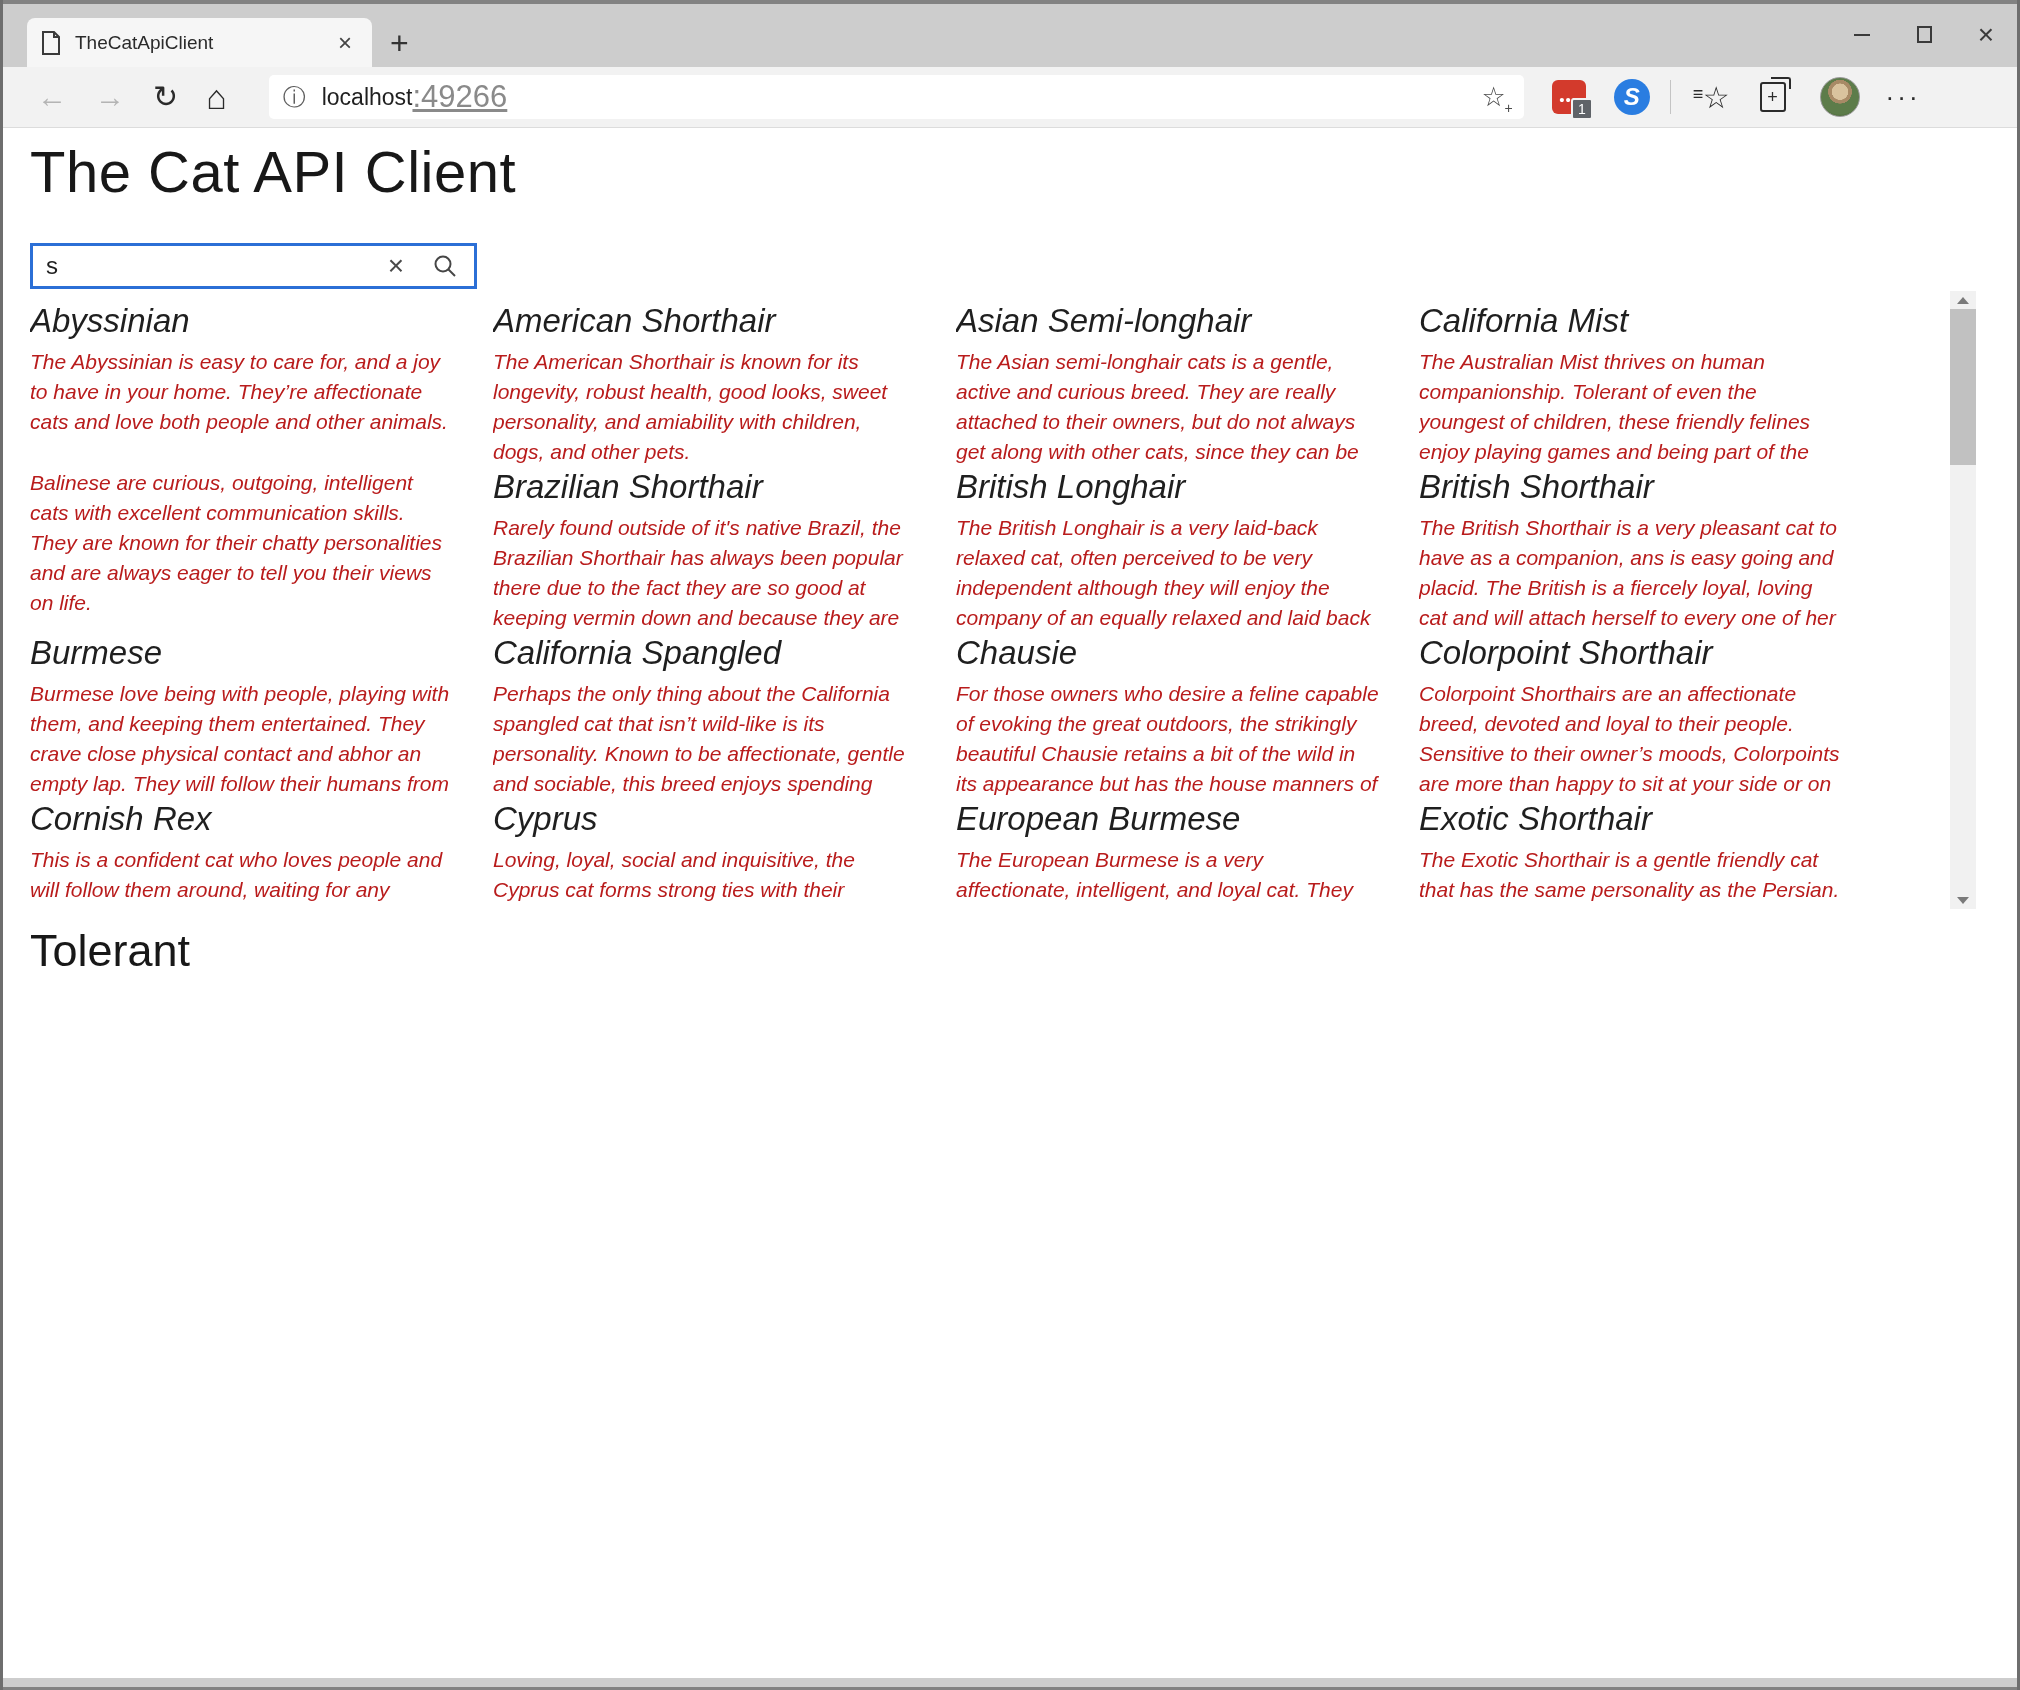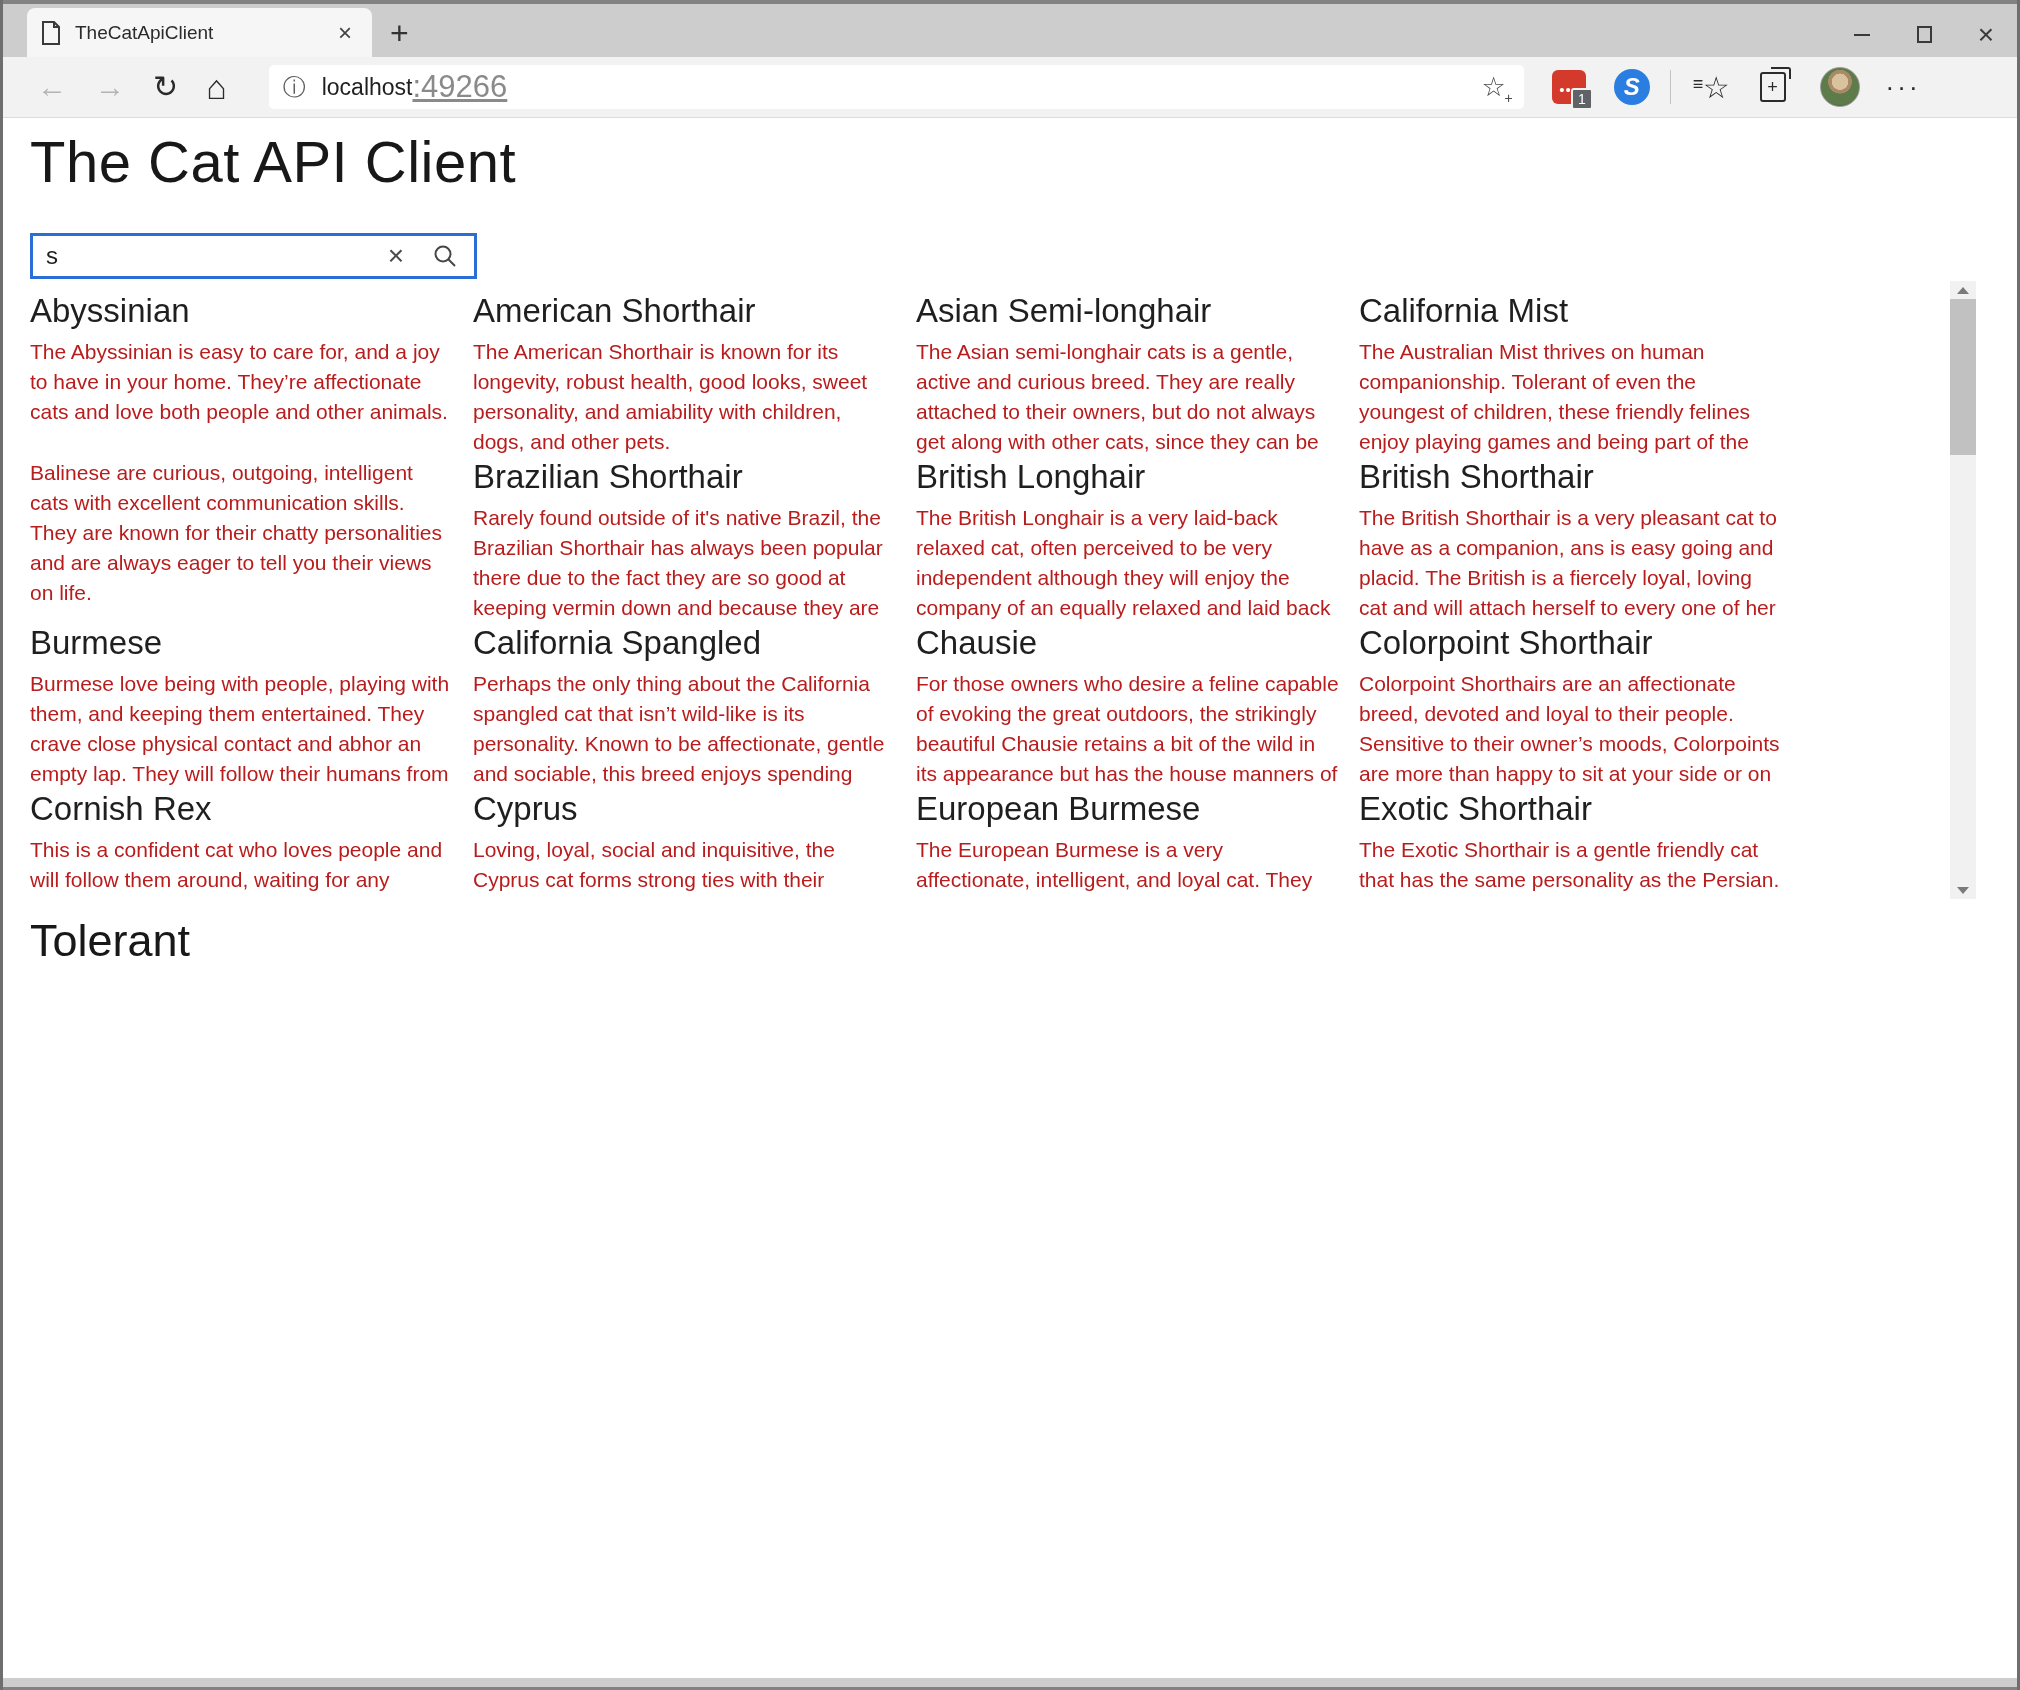--- a/index.html
+++ b/index.html
@@ -5,21 +5,21 @@
   * { box-sizing: border-box; margin: 0; padding: 0; }
   html, body { margin: 0; padding: 0; background: #fff; }
   body { font-family: "Liberation Sans", sans-serif; }
   .window {
     position: relative; width: 2020px; height: 1690px; overflow: hidden;
     border-left: 3px solid #6e6e6e; border-right: 3px solid #6e6e6e;
     background: #fff;
   }
   
   .titlebar {
-    height: 57px; background: #cdcdcd; border-top: 4px solid #828282;
+    height: 67px; background: #cdcdcd; border-top: 4px solid #828282;
     display: flex; align-items: flex-end; position: relative;
   }
   .tab {
     margin-left: 24px; width: 345px; height: 49px; background: #f6f6f6;
     border-radius: 8px 8px 0 0; display: flex; align-items: center;
     padding: 0 14px; cursor: default;
   }
   .tab-favicon { width: 20px; height: 24px; flex: 0 0 auto; }
   .tab-title { flex: 1; margin-left: 14px; font-size: 19px; color: #2b2b2b; white-space: nowrap; overflow: hidden; }
   .tab-close { font-size: 24px; color: #444; padding: 0 6px; cursor: pointer; line-height: 1; }
@@ -88,22 +88,23 @@
   }
   .search-input {
     flex: 1; border: none; outline: none; font-size: 24px; padding: 0 0 0 13px;
     font-family: "Liberation Sans", sans-serif; color: #1f1f1f; min-width: 0; background: transparent;
   }
   .search-clear { font-size: 28px; color: #4a4a4a; cursor: pointer; padding: 0 18px; line-height: 1; }
   .search-btn { padding: 0 16px 0 10px; cursor: pointer; display: flex; align-items: center; }
   
   .breed-list { position: relative; height: 620px; margin-top: 0; overflow: hidden; padding-top: 13px; }
   .breed-grid {
-    display: grid; grid-template-columns: repeat(4, 423px); column-gap: 20px;
+    display: grid; grid-template-columns: repeat(4, 423px); column-gap: 40px;
     grid-auto-rows: 166px;
+    font-style: italic;
   }
   .breed-card { overflow: hidden; height: 166px; cursor: pointer; }
   .breed-name { font-size: 33px; font-weight: 300; color: #1f1f1f; margin-bottom: 7px; }
   .breed-desc { font-size: 21px; line-height: 30px; color: #b91c1c; }
   
   .scrollbar { position: absolute; top: 2px; right: 29px; width: 26px; height: 618px; background: #f1f1f1; }
   .sb-btn { position: absolute; left: 0; width: 26px; height: 18px; display: flex; align-items: center; justify-content: center; cursor: pointer; }
   .sb-up { top: 0; }
   .sb-down { bottom: 0; }
   .tri-up { width: 0; height: 0; border-left: 6px solid transparent; border-right: 6px solid transparent; border-bottom: 7px solid #7a7a7a; }

